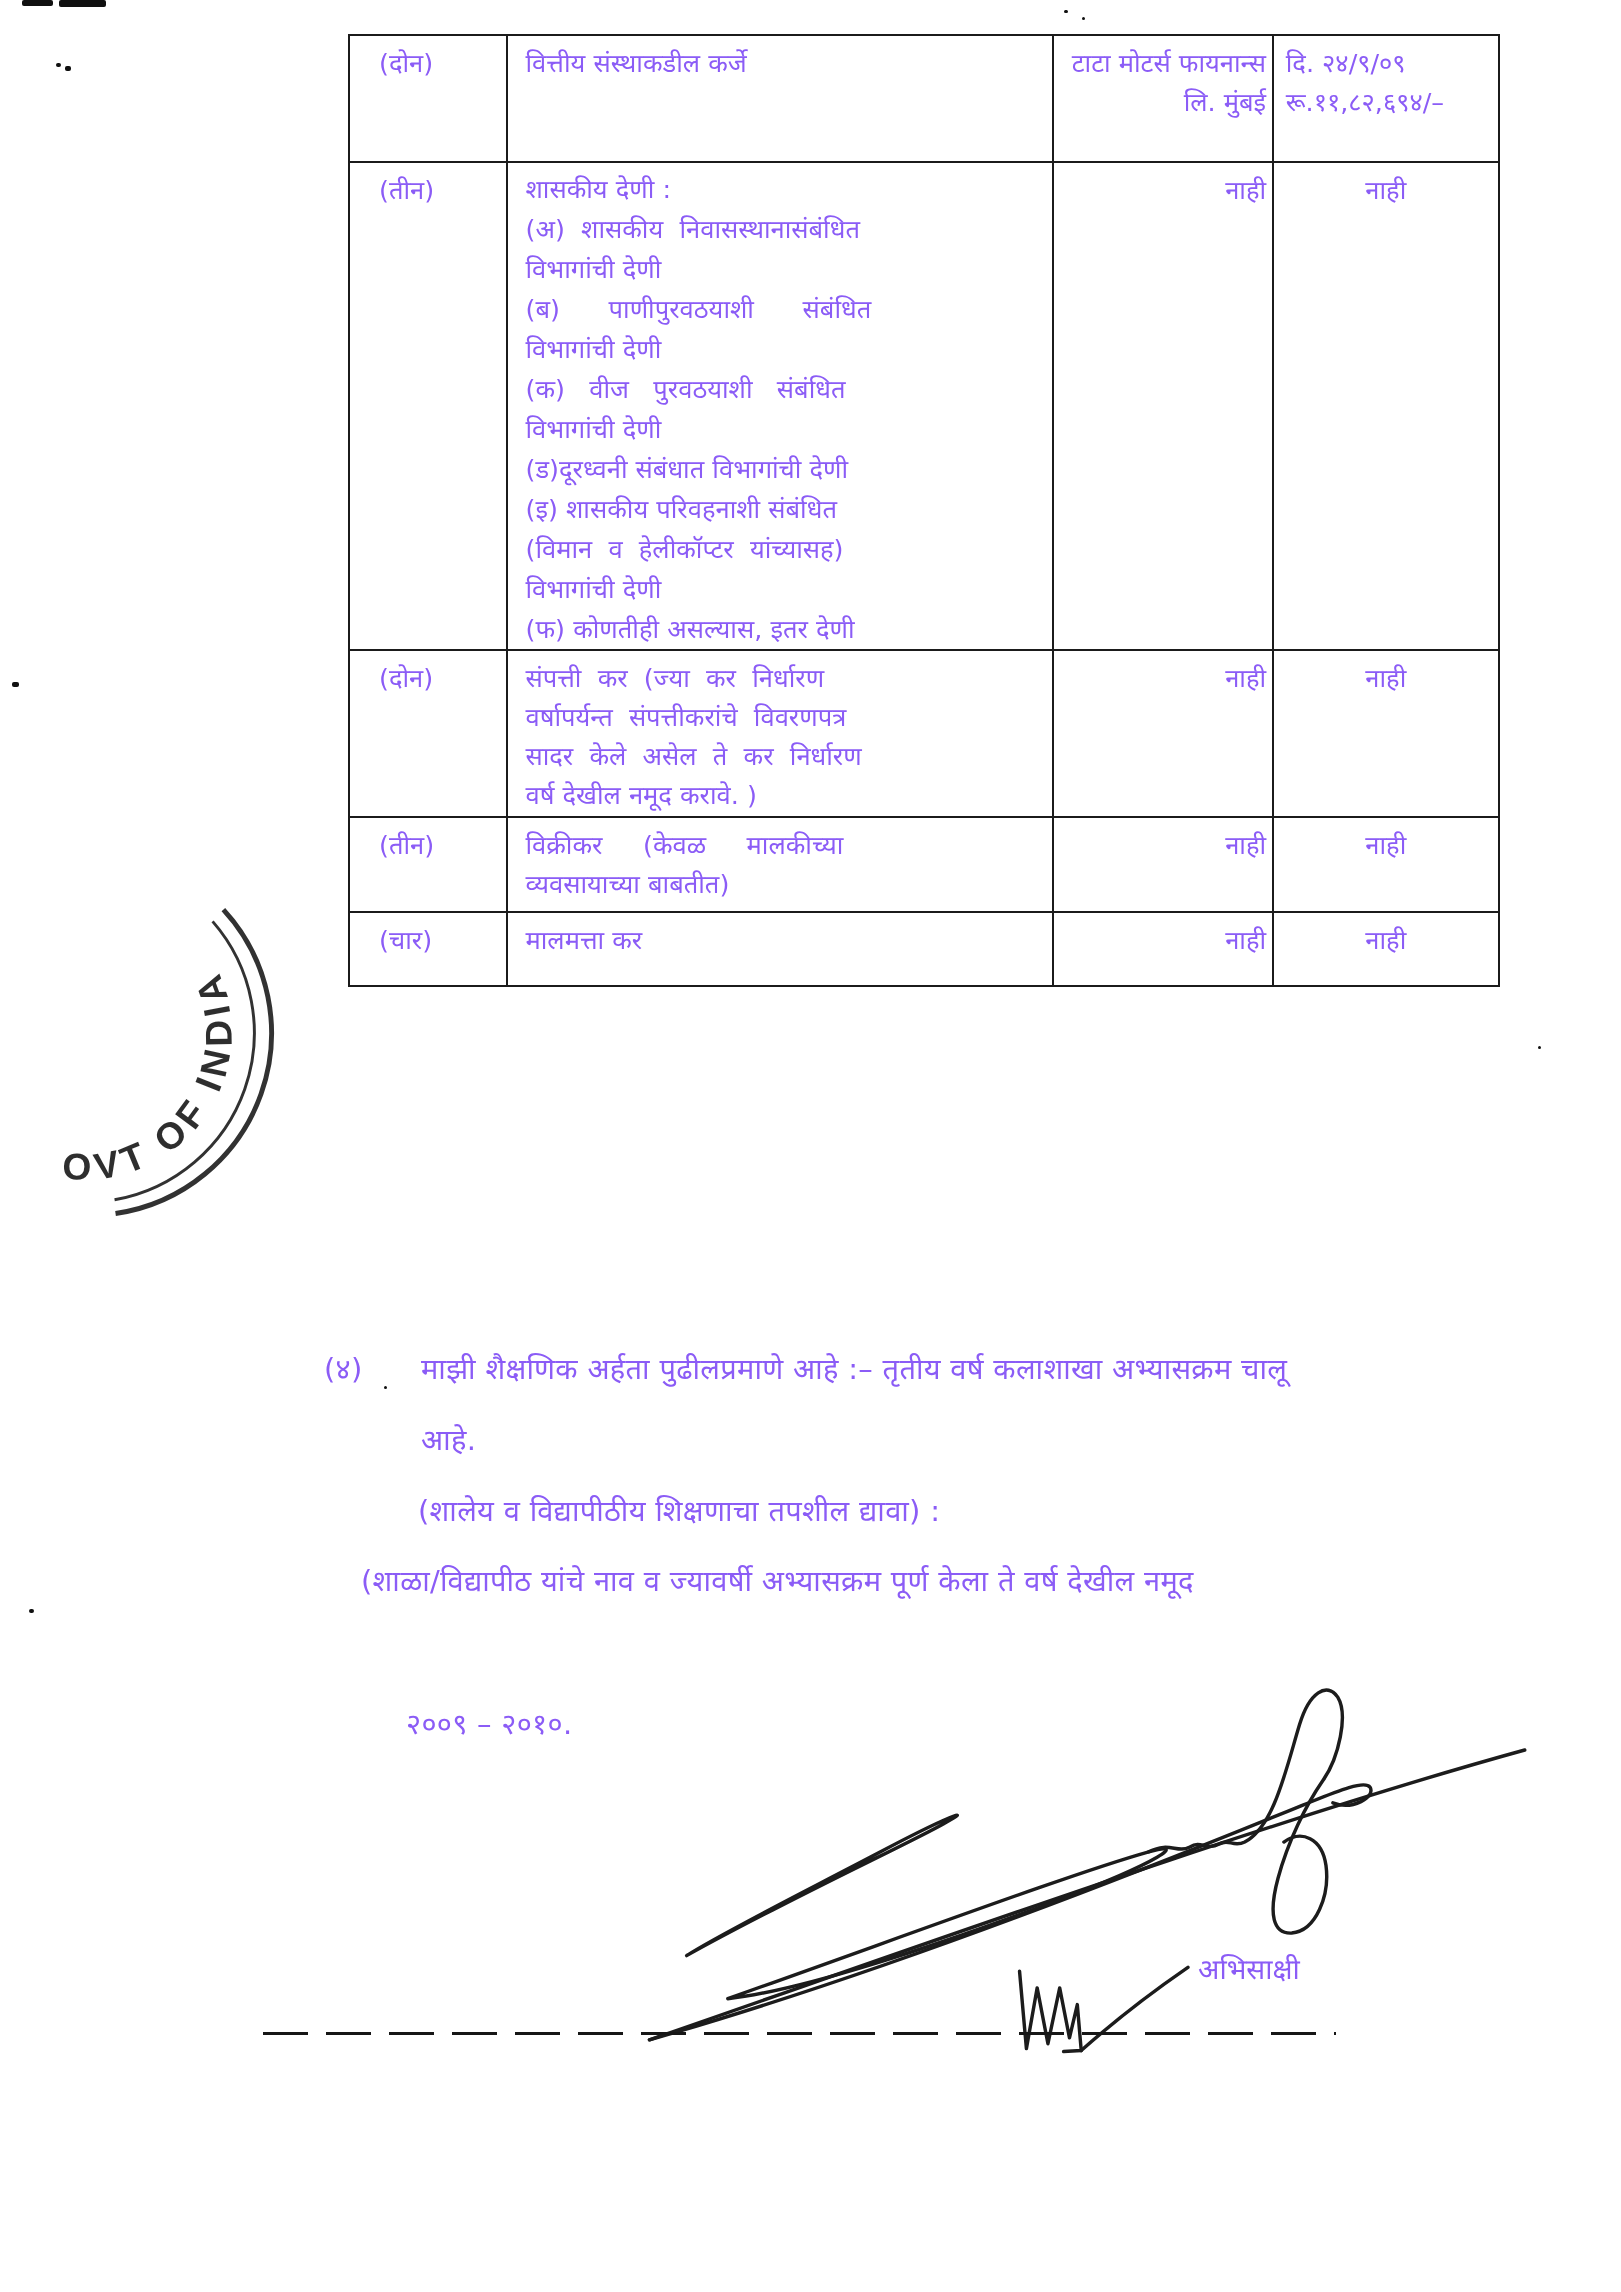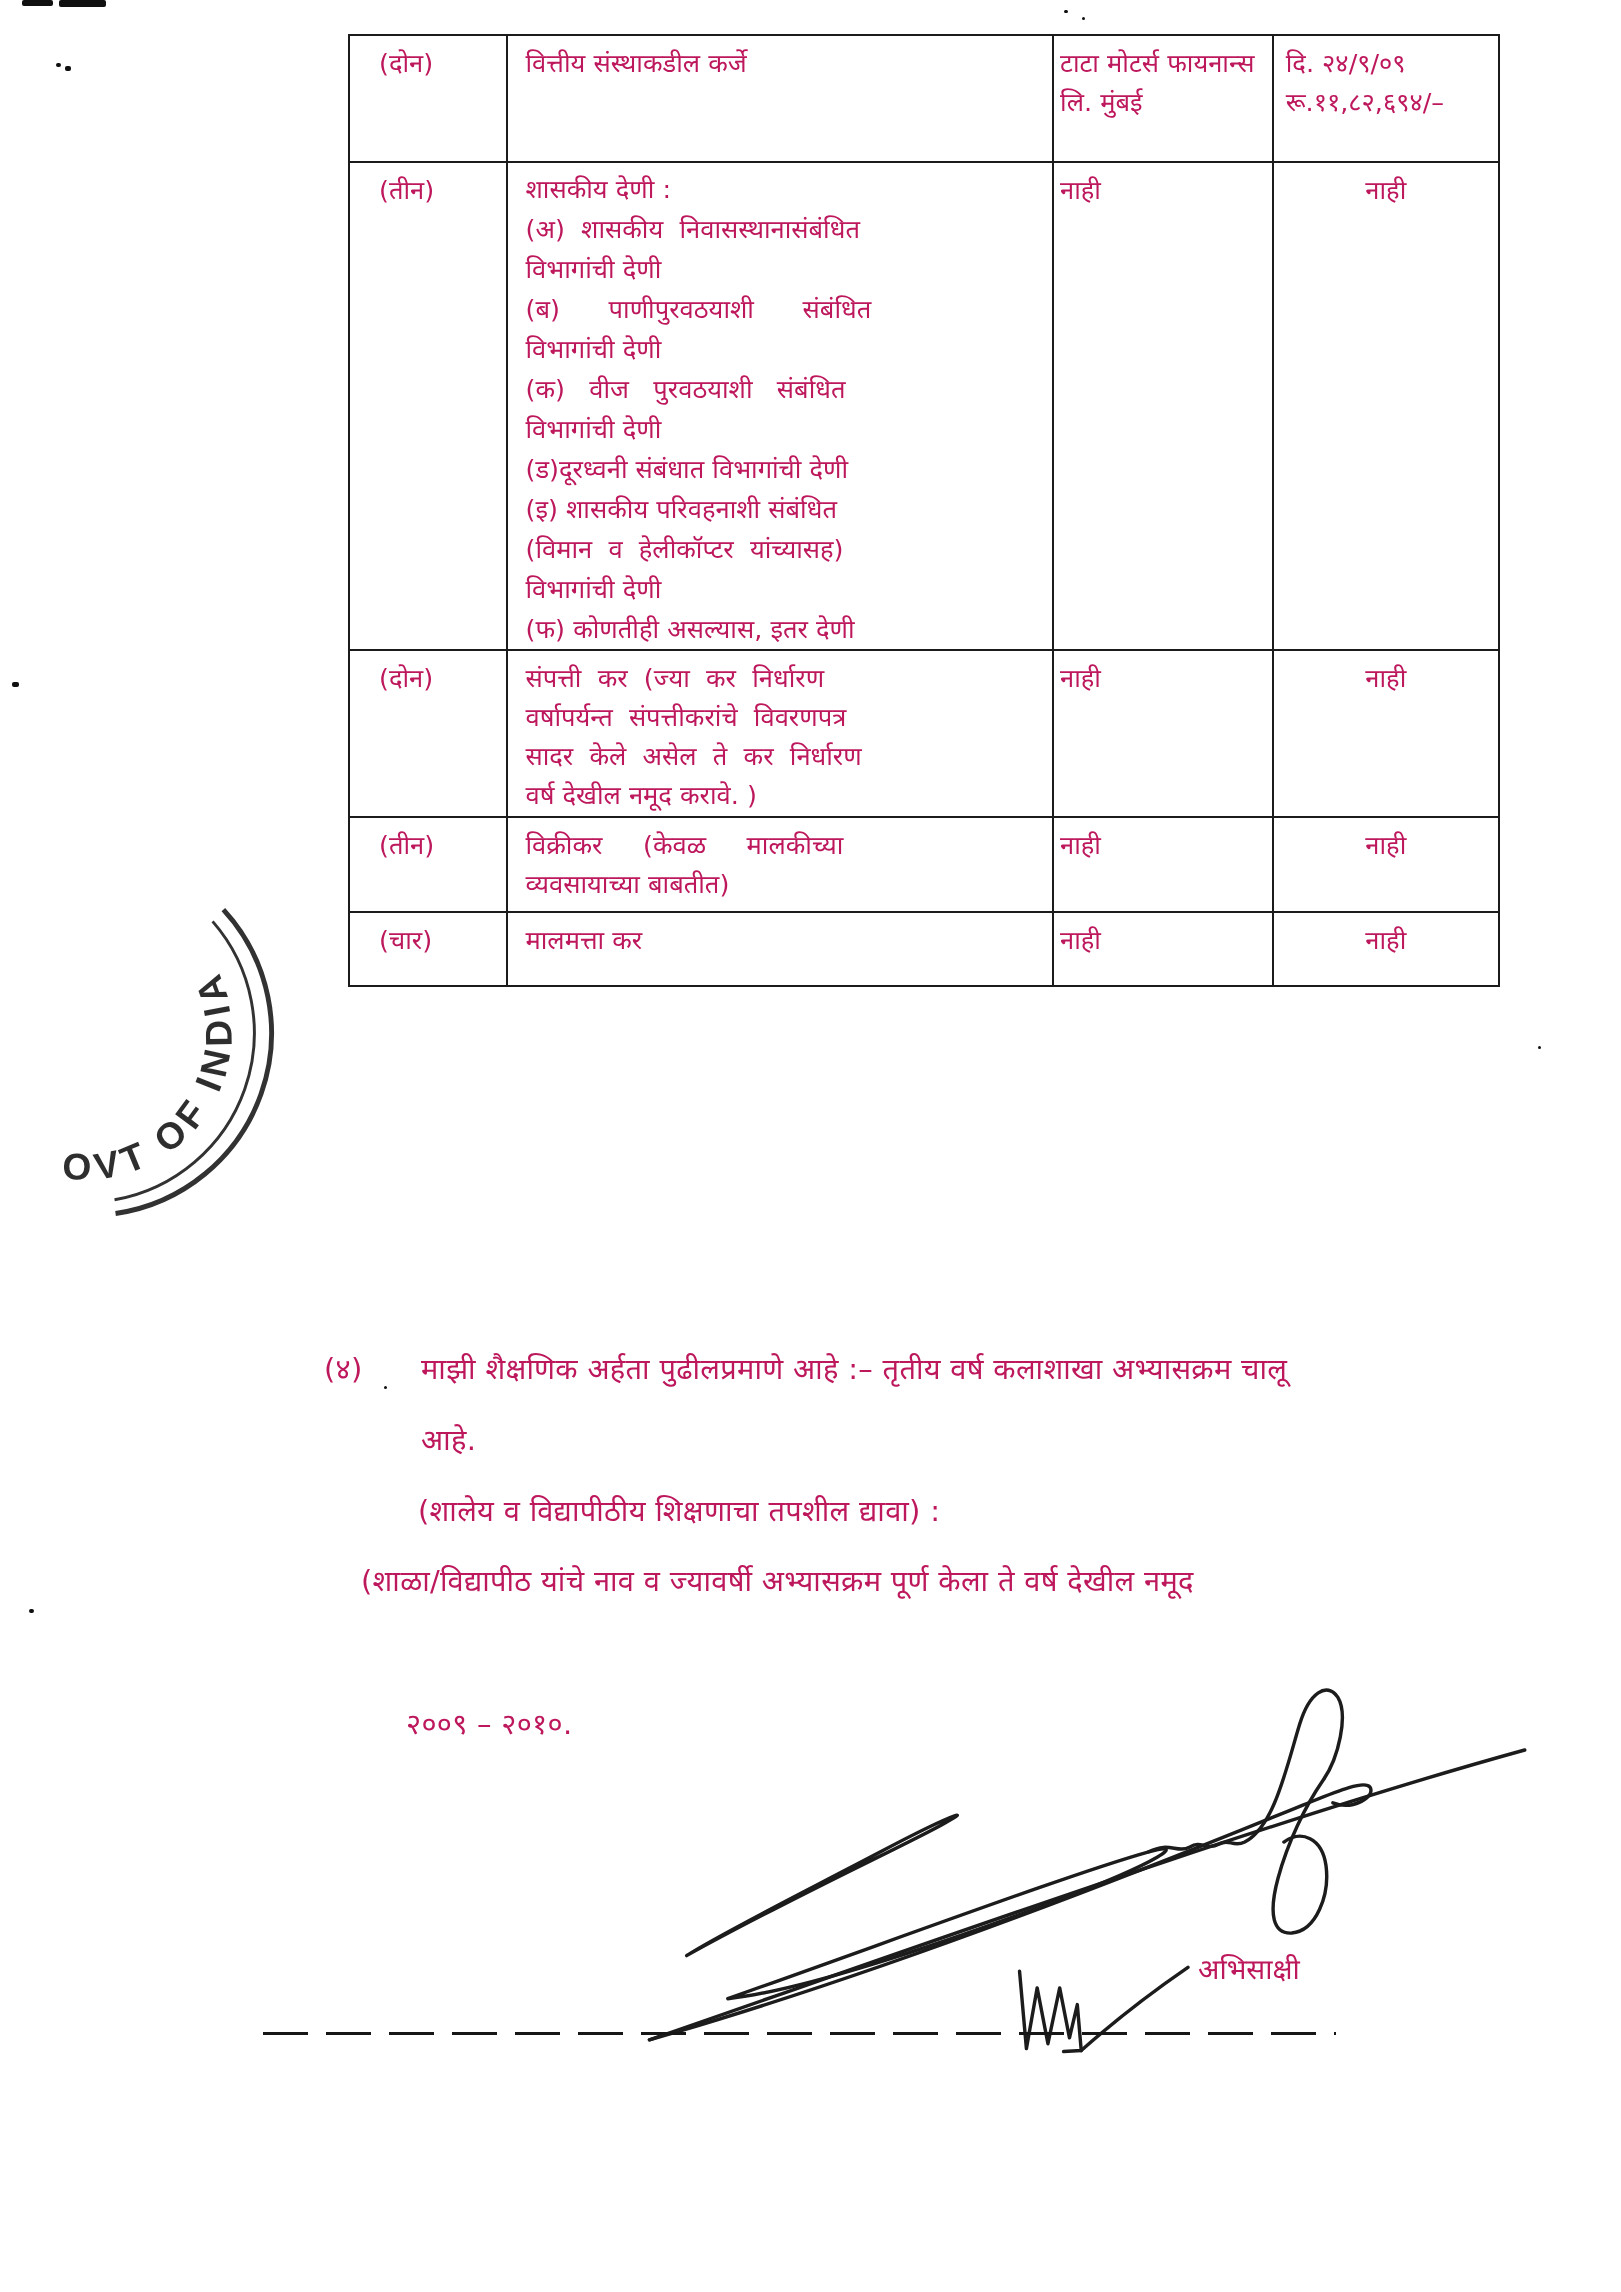--- a/index.html
+++ b/index.html
@@ -1,41 +1,41 @@
 <!DOCTYPE html>
 <html><head>
 <meta charset="utf-8">
 <style>
   html,body{margin:0;padding:0;background:#e8e8e8;}
   .page{
     position:relative;
     width:1621px;height:2293px;
     background:#ffffff;
     font-family:"DejaVu Sans",sans-serif;
-    color:#be185d;
+    color:#8b5cf6;
     overflow:hidden;
   }
   
   table.decl{
     position:absolute;left:348px;top:34px;
     width:1051px;
     border-collapse:collapse;
     table-layout:fixed;
   }
   table.decl td{
     border:2.5px solid #1b1b1b;
     vertical-align:top;
     font-size:25.5px;
     line-height:39px;
     white-space:pre-wrap;
     overflow:hidden;
   }
   td.c-sr{width:123px;padding:7.8px 3.9px 0 29px;}
   td.c-part{width:513px;padding:7.8px 13.7px 0 17.6px;margin-top:10px;}
-  td.c-det{width:206px;padding:7.8px 5.9px 0 5.9px;text-align:left;}
+  td.c-det{width:206px;padding:7.8px 5.9px 0 5.9px;text-align:right;}
   td.c-rem{width:206px;padding:7.8px 5.9px 0 5.9px;text-align:center;}
   tr.r1{height:127px;}
   tr.r2{height:480px;}
   tr.r3{height:294px;}
   tr.r4{height:167px;}
   tr.r5{height:95px;}
   tr.r6{height:74px;}
   tr.r1 td.c-rem{text-align:left;padding-left:11.8px;}
   tr.r2 td.c-part{line-height:40px;padding-top:5.9px;}
   

